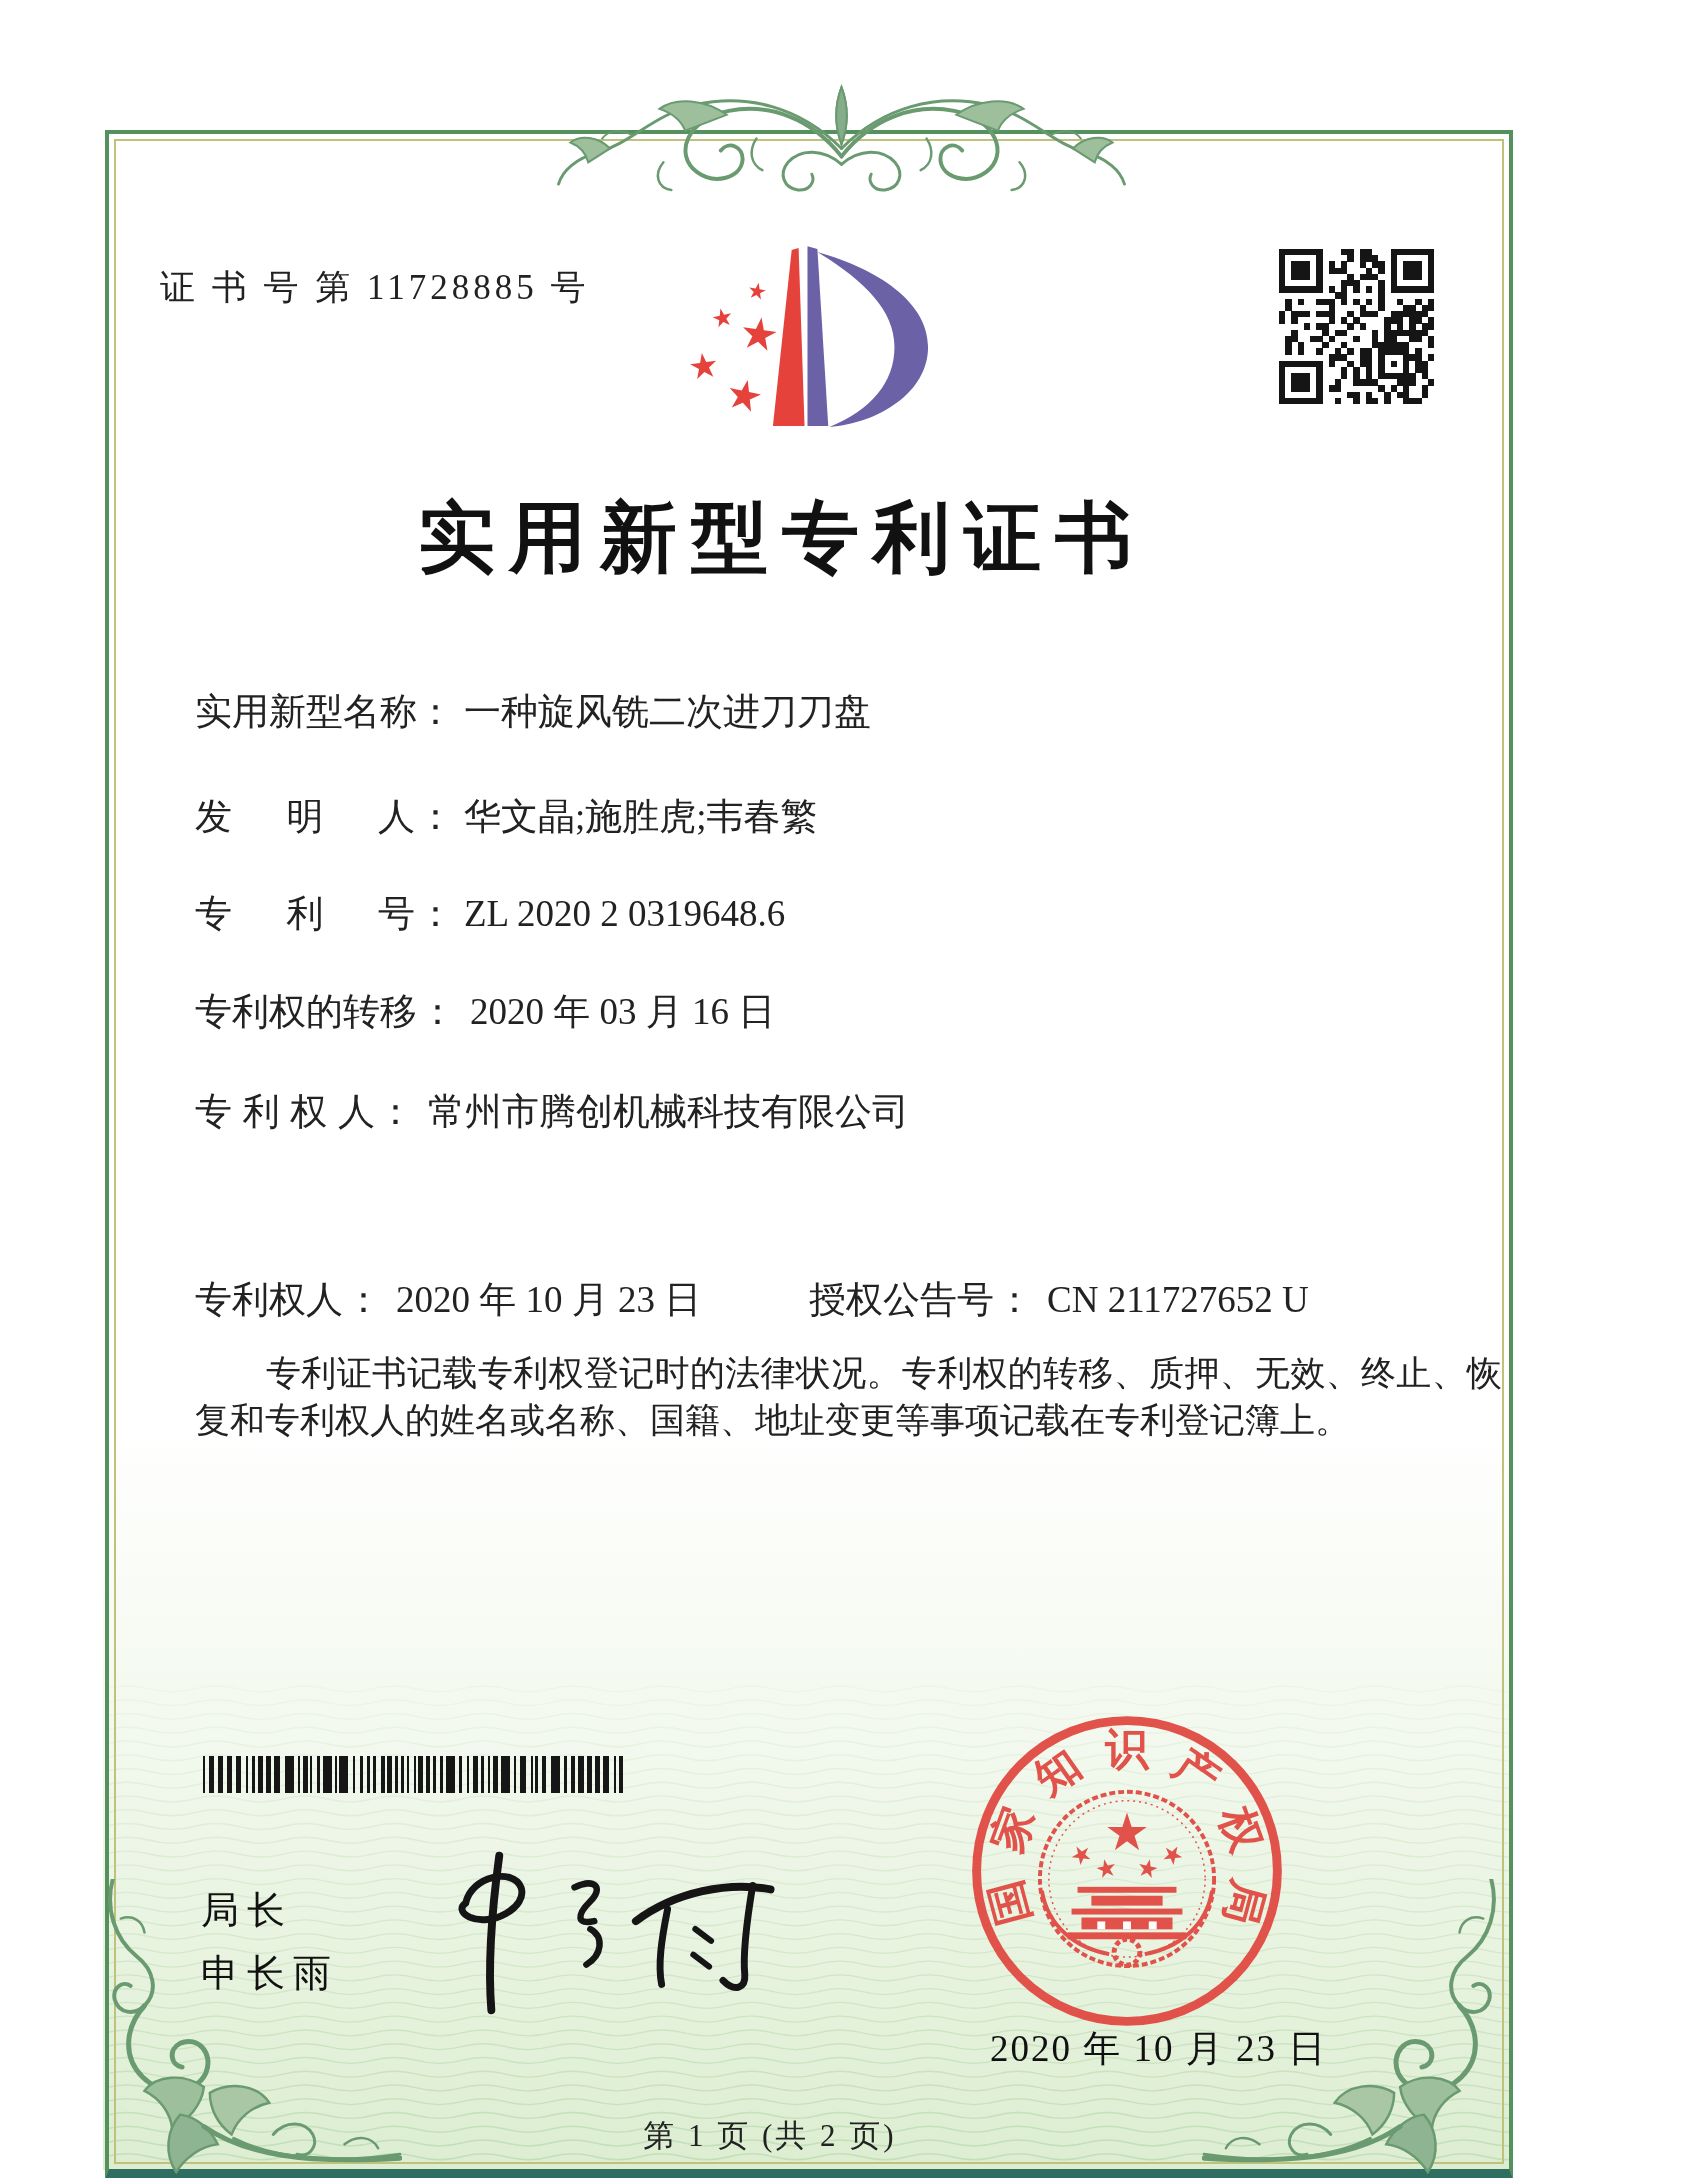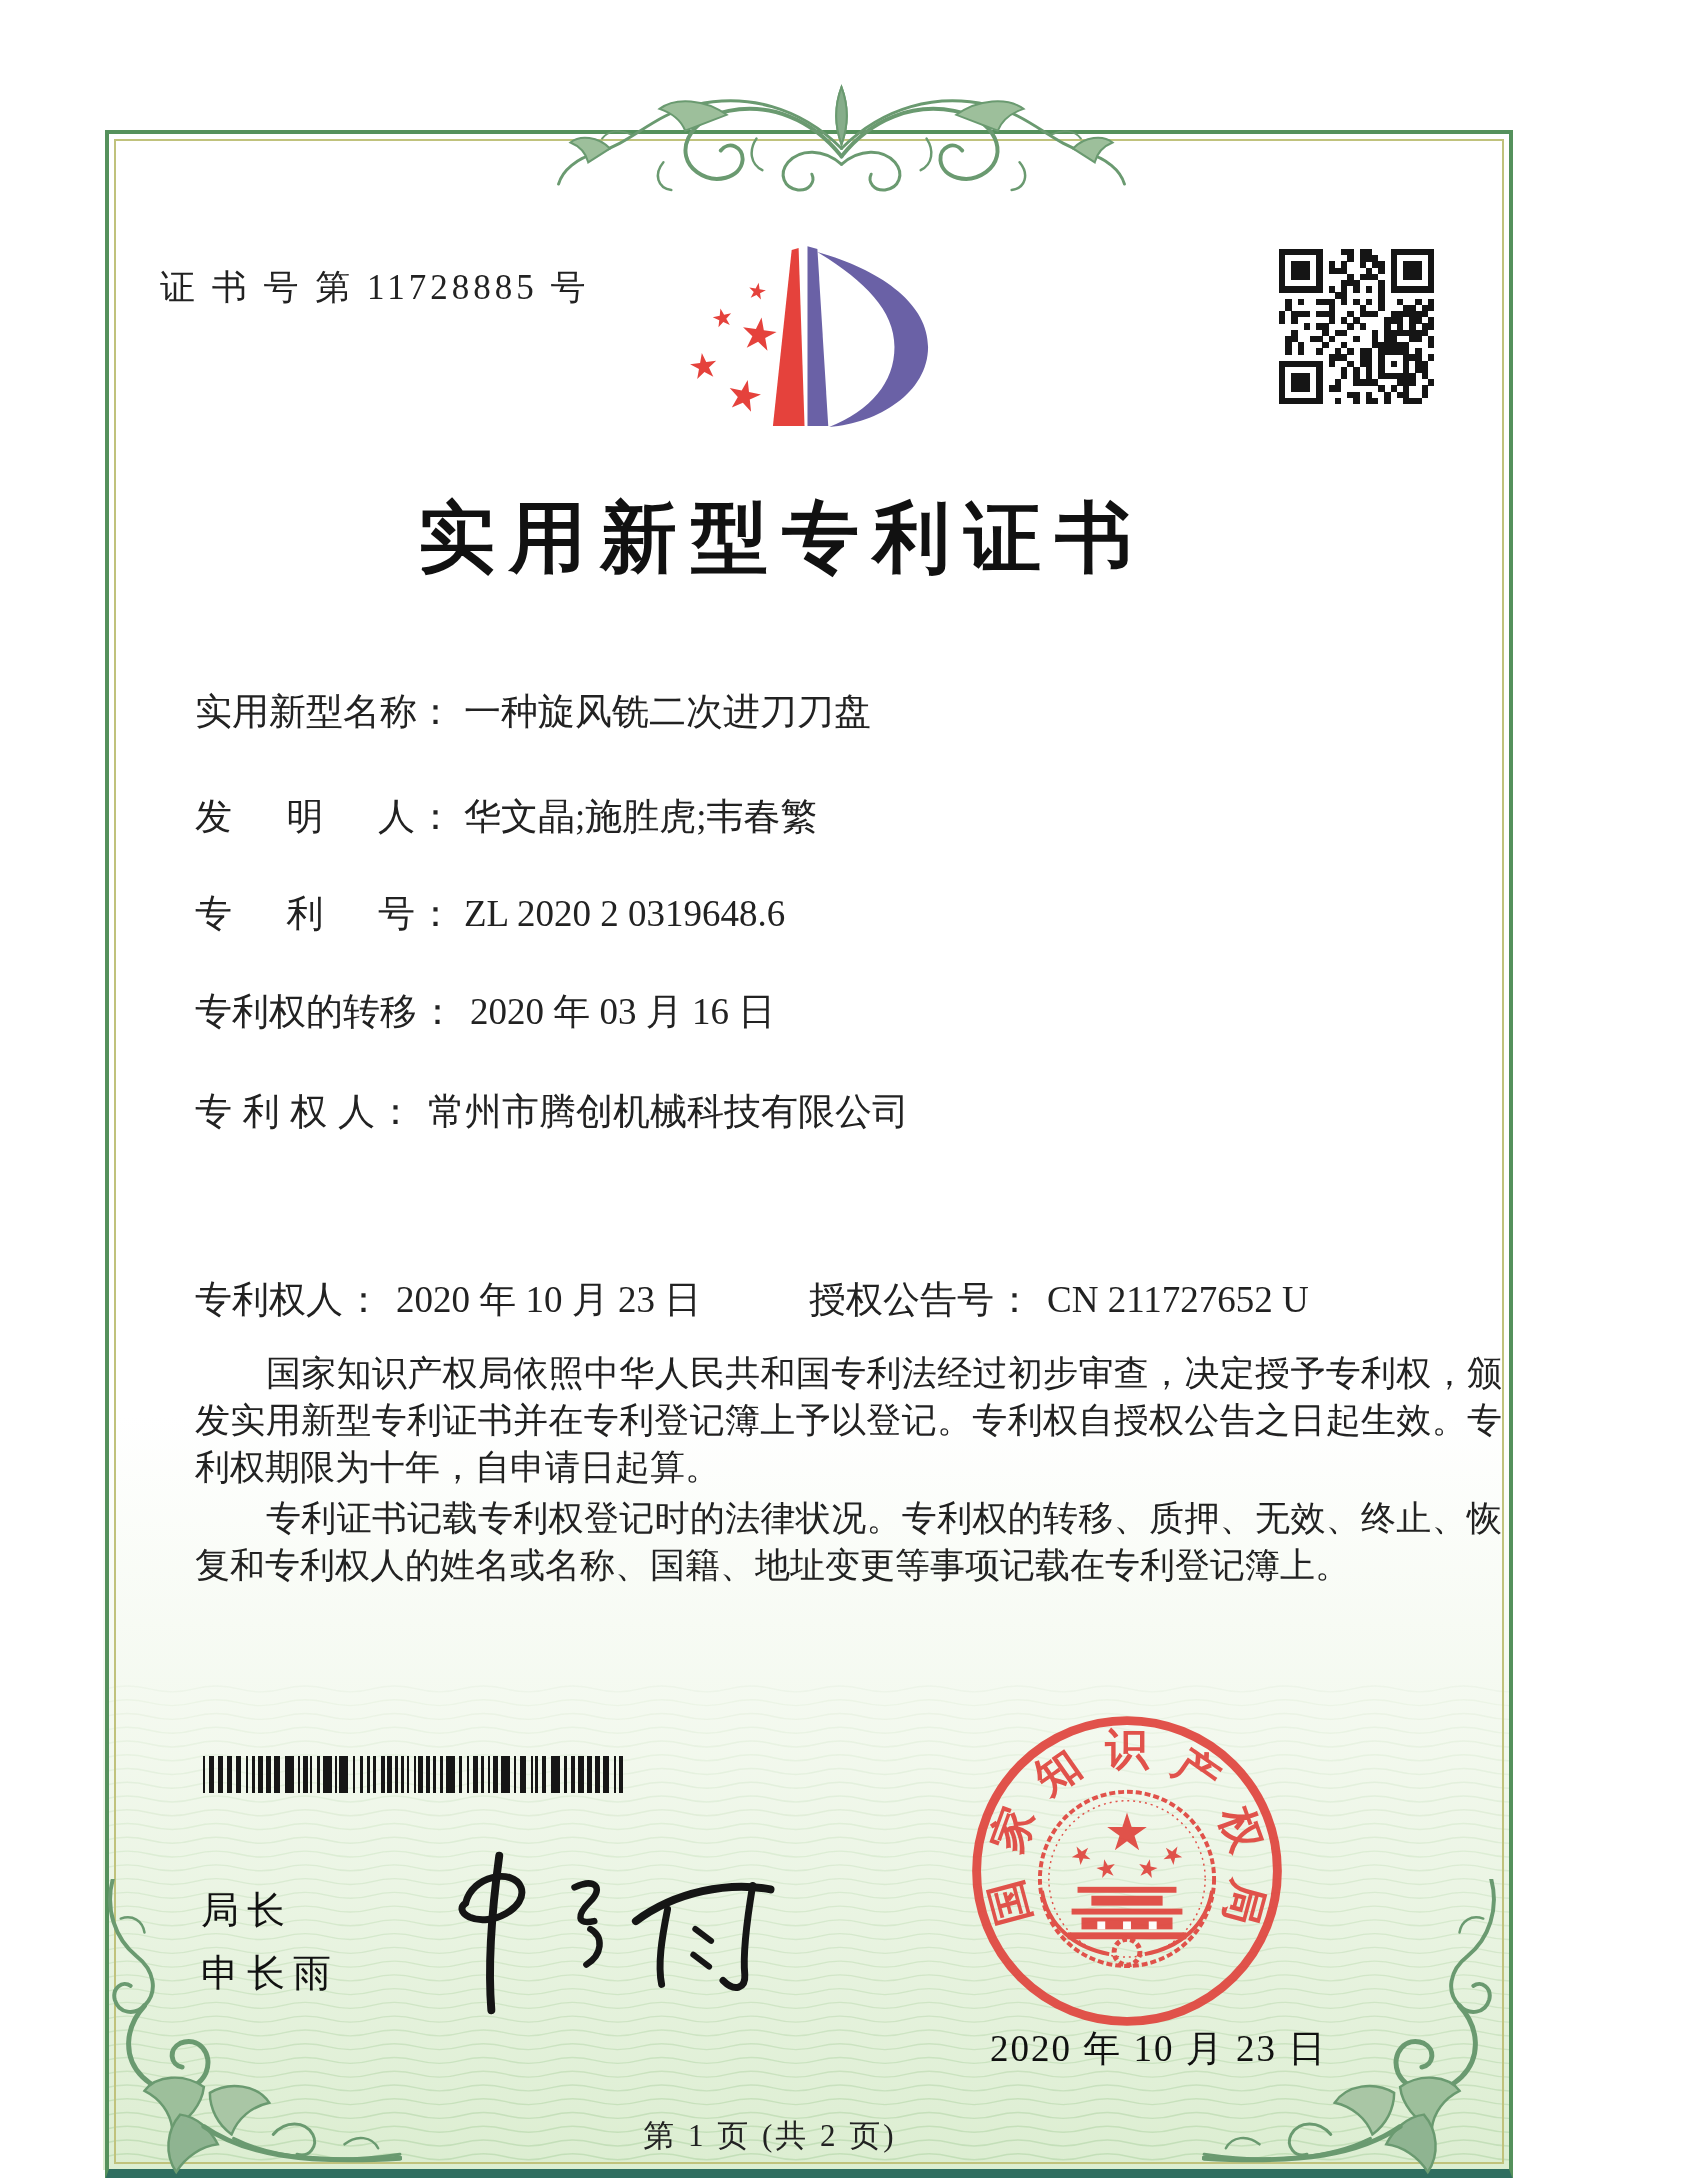--- a/index.html
+++ b/index.html
@@ -463,21 +463,20 @@
     <span class="jl w182">专利权人</span><span class="colon">：</span><span class="fval" style="margin-left:14px">常州市腾创机械科技有限公司</span>
   </div>
   <div class="frow" style="top:1275px">
     <span>专利权人</span><span class="colon">：</span><span class="fval" style="margin-left:14px">2020 年 10 月 23 日</span>
     <span class="pair2">
       <span>授权公告号</span><span class="colon">：</span><span class="fval" style="margin-left:14px">CN 211727652 U</span>
     </span>
   </div>
 
   <div class="bodytxt">
-    <p>国家知识产权局依照中华人民共和国专利法经过初步审查，决定授予专利权，颁发实用新型专利证书并在专利登记簿上予以登记。专利权自授权公告之日起生效。专利权期限为十年，自申请日起算。</p>
     <p>专利证书记载专利权登记时的法律状况。专利权的转移、质押、无效、终止、恢复和专利权人的姓名或名称、国籍、地址变更等事项记载在专利登记簿上。</p>
   </div>
 
   <div id="barcode"><i style="width:2px;margin-right:4px"></i><i style="width:5px;margin-right:4px"></i><i style="width:5px;margin-right:4px"></i><i style="width:5px;margin-right:4px"></i><i style="width:5px;margin-right:5px"></i><i style="width:2px;margin-right:4px"></i><i style="width:3px;margin-right:3px"></i><i style="width:5px;margin-right:3px"></i><i style="width:5px;margin-right:3px"></i><i style="width:6px;margin-right:5px"></i><i style="width:9px;margin-right:4px"></i><i style="width:2px;margin-right:3px"></i><i style="width:5px;margin-right:2px"></i><i style="width:2px;margin-right:5px"></i><i style="width:3px;margin-right:3px"></i><i style="width:9px;margin-right:3px"></i><i style="width:2px;margin-right:2px"></i><i style="width:9px;margin-right:5px"></i><i style="width:2px;margin-right:5px"></i><i style="width:3px;margin-right:4px"></i><i style="width:3px;margin-right:3px"></i><i style="width:3px;margin-right:5px"></i><i style="width:4px;margin-right:2px"></i><i style="width:5px;margin-right:3px"></i><i style="width:3px;margin-right:3px"></i><i style="width:3px;margin-right:3px"></i><i style="width:2px;margin-right:5px"></i><i style="width:2px;margin-right:2px"></i><i style="width:5px;margin-right:3px"></i><i style="width:4px;margin-right:3px"></i><i style="width:3px;margin-right:4px"></i><i style="width:3px;margin-right:3px"></i><i style="width:9px;margin-right:4px"></i><i style="width:3px;margin-right:5px"></i><i style="width:2px;margin-right:4px"></i><i style="width:5px;margin-right:3px"></i><i style="width:3px;margin-right:4px"></i><i style="width:2px;margin-right:3px"></i><i style="width:5px;margin-right:3px"></i><i style="width:9px;margin-right:4px"></i><i style="width:2px;margin-right:4px"></i><i style="width:6px;margin-right:5px"></i><i style="width:2px;margin-right:2px"></i><i style="width:3px;margin-right:4px"></i><i style="width:4px;margin-right:5px"></i><i style="width:9px;margin-right:4px"></i><i style="width:3px;margin-right:4px"></i><i style="width:4px;margin-right:3px"></i><i style="width:6px;margin-right:3px"></i><i style="width:5px;margin-right:3px"></i><i style="width:5px;margin-right:3px"></i><i style="width:6px;margin-right:5px"></i><i style="width:2px;margin-right:3px"></i><i style="width:4px;margin-right:4px"></i></div>
 
   <div class="officer" style="top:1885px">局长</div>
   <div class="officer" style="top:1948px">申长雨</div>
 
   <svg id="sig" width="396" height="198" viewBox="0 0 400 200" fill="none" stroke="#151515" stroke-linecap="round" stroke-linejoin="round">
     <path d="M74,26 C68,70 62,132 66,182" stroke-width="8"></path>

